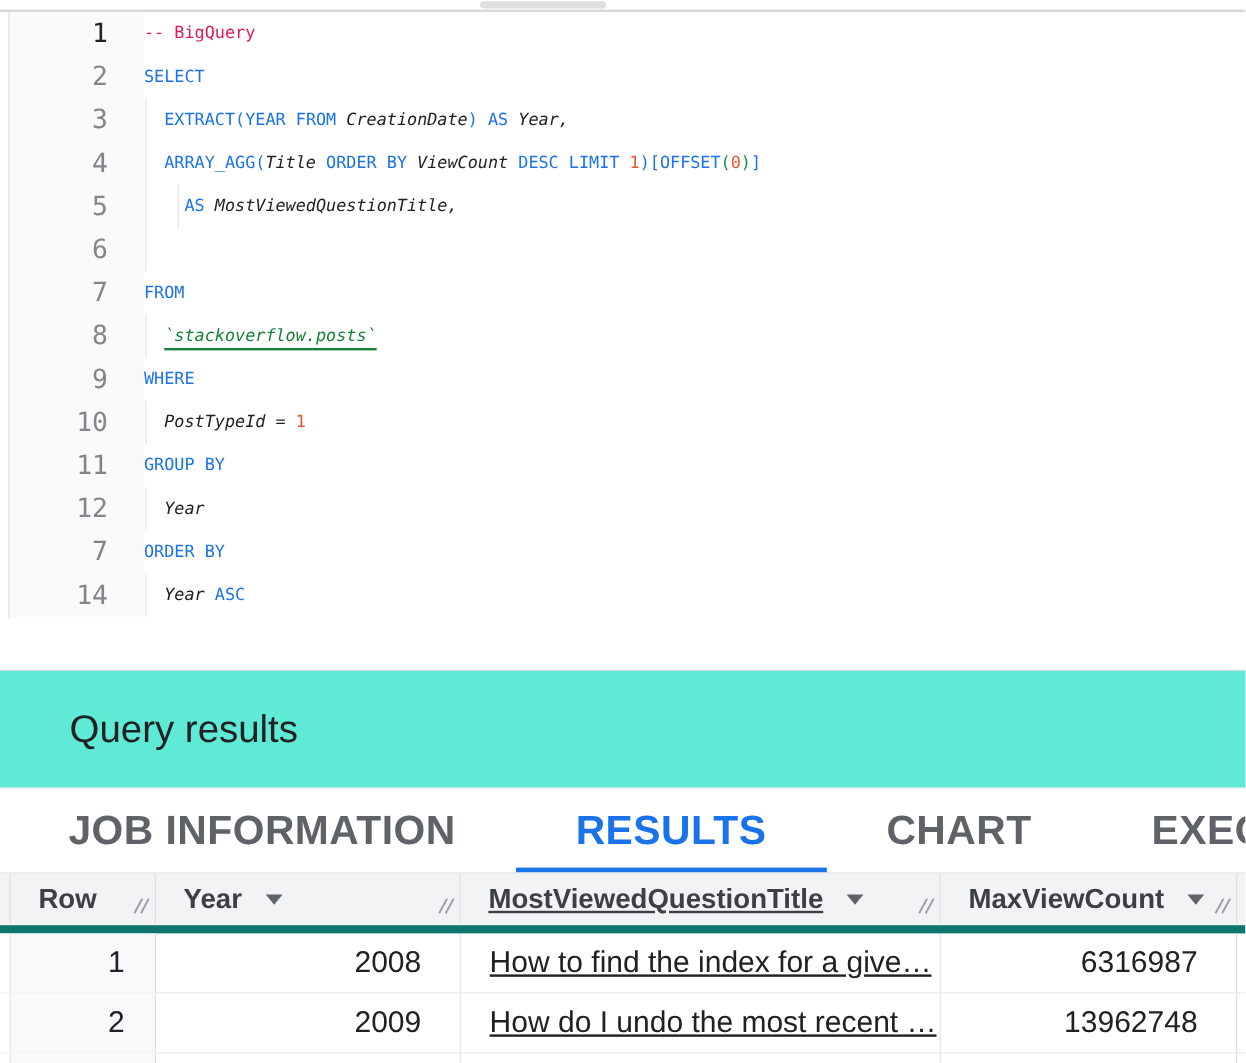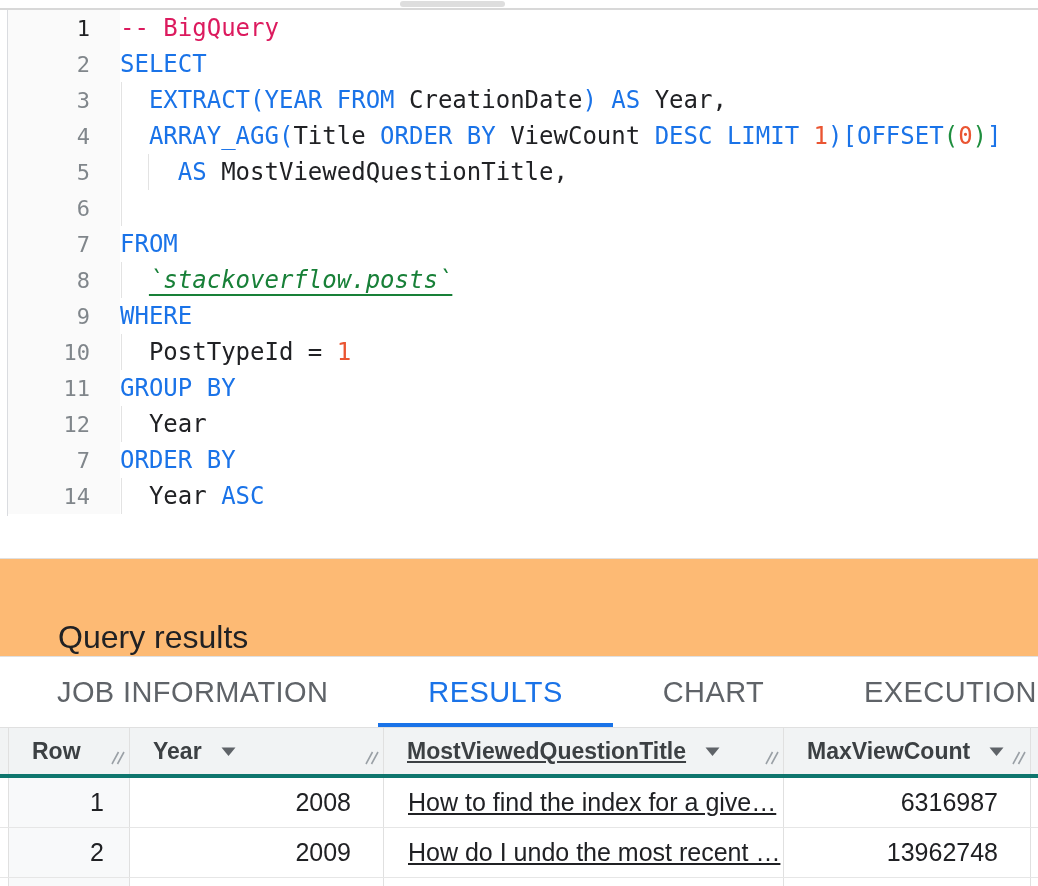--- a/index.html
+++ b/index.html
@@ -14,45 +14,45 @@
   .top-edge{position:absolute;left:0;top:8px;width:1038px;height:2px;background:#d8d8d8;}
 
   
   .editor{position:absolute;left:0;top:10px;width:1038px;height:548px;background:#fff;border-bottom:1px solid #e0e0e0;}
   .editor-left-border{position:absolute;left:7px;top:0;width:1px;height:506px;background:#dadce0;}
   .gutter-bg{position:absolute;left:8px;top:0;width:112px;height:504px;background:#fafafa;}
   .code-lines{position:absolute;left:0;top:0;width:1038px;}
   .line{height:36px;display:flex;align-items:center;white-space:pre;}
   .ln{flex:none;width:90px;text-align:right;font-family:"DejaVu Sans Mono",monospace;font-size:22px;color:#80868b;}
   .line.current .ln{color:#202124;}
-  .lt{flex:none;padding-left:30px;font-family:"DejaVu Sans Mono",monospace;font-size:24px;color:#202124;}
+  .lt{flex:none;padding-left:30px;font-family:"DejaVu Sans Mono",monospace;font-size:14px;color:#202124;}
   .tk-k{color:var(--keyword);}
-  .tk-i{color:var(--identifier);}
+  .tk-i{color:var(--identifier);font-style:italic;}
   .tk-c{color:var(--comment);}
   .tk-n{color:var(--number);}
   .tk-g{color:var(--bracket_green);}
   .tk-t{color:var(--table_ref);text-decoration:underline;text-underline-offset:6px;text-decoration-thickness:2px;font-style:italic;}
   .indent-guide{position:absolute;width:1px;background:#e3e3e3;}
 
   
   .results-header{position:absolute;left:0;top:559px;width:1038px;height:97px;border-bottom:1px solid #e0e0e0;
-    display:flex;align-items:flex-end;background:#fdba74;}
+    display:flex;align-items:center;background:#5eead4;}
   .results-title{margin-left:58px;font-size:32px;color:#202124;font-weight:400;}
 
   
   .tabbar{position:absolute;left:0;top:657px;width:1038px;height:71px;border-bottom:1px solid #e0e0e0;
     display:flex;align-items:stretch;padding-left:7px;box-sizing:border-box;overflow:hidden;white-space:nowrap;background:#fff;}
-  .tab{position:relative;padding:0 50px;line-height:71px;font-size:29px;font-weight:400;letter-spacing:.4px;
+  .tab{position:relative;padding:0 50px;line-height:71px;font-size:34px;font-weight:700;letter-spacing:.4px;
     color:#5f6368;cursor:pointer;flex:none;}
   .tab.active{color:var(--tab_active);}
   .tab.active::after{content:"";position:absolute;left:0;right:0;bottom:0;height:4px;background:var(--tab_active);}
 
   
   .rtable{position:absolute;left:0;top:728px;width:1038px;bottom:0;overflow:hidden;}
-  .hrow{display:flex;height:50px;box-sizing:border-box;background:#f1f3f4;border-bottom:4px solid #0f766e;}
+  .hrow{display:flex;height:50px;box-sizing:border-box;background:#f1f3f4;border-bottom:7px solid #0f766e;}
   .trow{display:flex;height:50px;box-sizing:border-box;background:#fff;border-bottom:1px solid #e6e6e6;}
   .trow.sliver{height:8px;border-bottom:none;}
   .cell{flex:none;box-sizing:border-box;display:flex;align-items:center;border-right:1px solid #e0e0e0;overflow:hidden;}
   .cgut{width:9px;}
   .c0{width:121px;}
   .c1{width:254px;}
   .c2{width:400px;text-decoration:underline;}
   .c3{width:247px;}
   .cfill{flex:1;border-right:none;}
   .hrow .cell{position:relative;color:#3c4043;font-size:23px;font-weight:700;padding-left:23px;}

